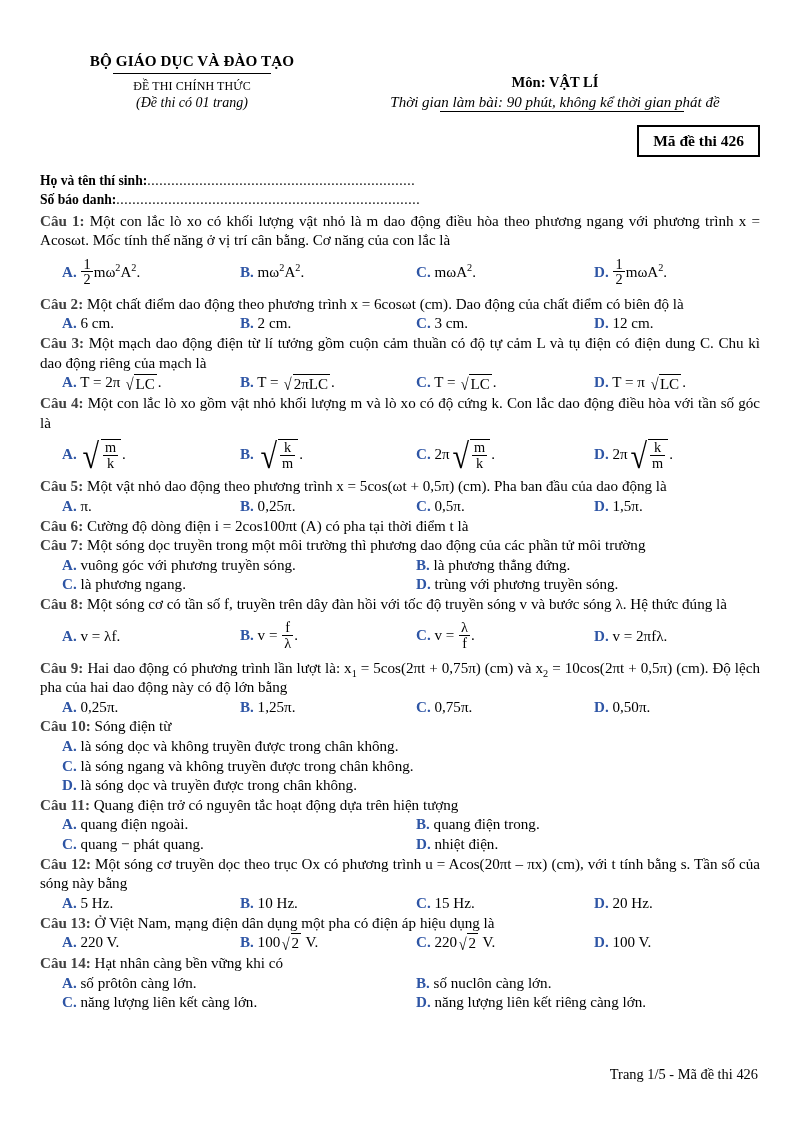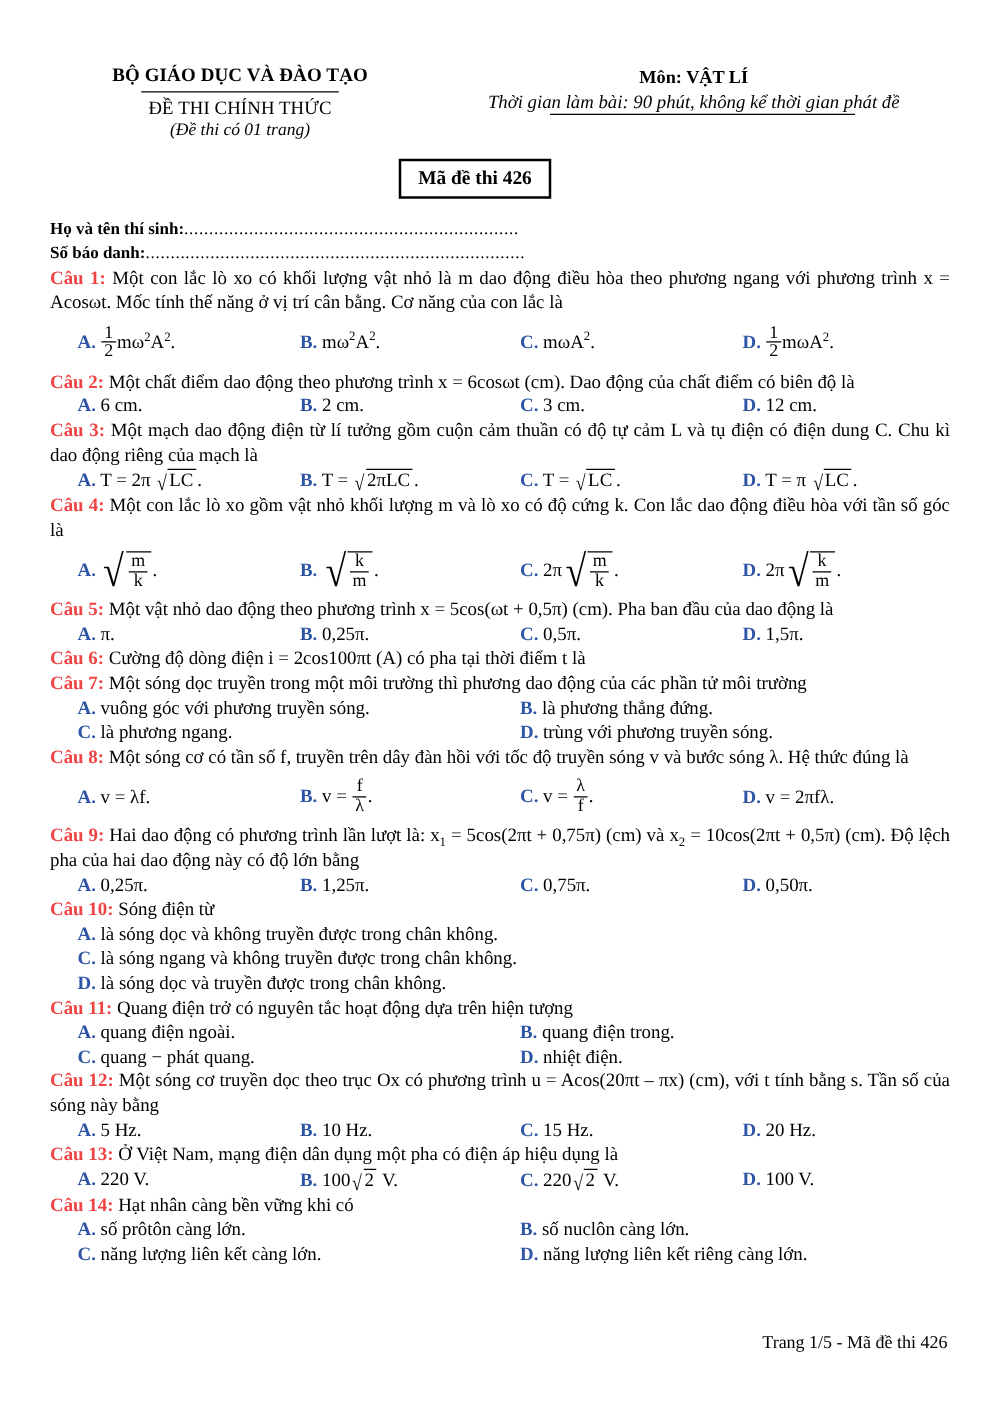--- a/index.html
+++ b/index.html
@@ -20,21 +20,21 @@
     left: 0; top: 0;
     width: 794px;
     height: 1123px;
     padding: 0;
   }
 
   
   .header {
     display: flex;
     padding: 52px 20px 0 36px;
-    align-items: flex-start;
+    align-items: flex-end;
   }
   .hdr-left {
     width: 280px;
     text-align: center;
     padding-left: 16px;
   }
   .hdr-right {
     flex: 1;
     text-align: center;
     padding-left: 4px;
@@ -45,21 +45,21 @@
     letter-spacing: 0.1px;
     white-space: nowrap;
   }
   .hdr-rule {
     width: 158px;
     height: 1px;
     background: #000;
     margin: 3px auto 5px auto;
   }
   .hdr-official {
-    font-size: 15px;
+    font-size: 12px;
     letter-spacing: 0.1px;
   }
   .hdr-pages {
     font-size: 14px;
     font-style: italic;
     margin-top: 1px;
   }
   .hdr-exam {
     font-weight: bold;
     font-size: 15.4px;
@@ -85,21 +85,21 @@
     left: 50px;
     right: 36px;
     bottom: -1px;
     height: 1px;
     background: #000;
   }
 
   
   .code-row {
     display: flex;
-    justify-content: center;
+    justify-content: flex-end;
     padding-right: 34px;
     margin-top: 14px;
   }
   .code-box {
     border: 2.5px solid #000;
     padding: 5px 14px 6px 14px;
     font-weight: bold;
     font-size: 15.5px;
     line-height: 1.1;
   }
@@ -128,21 +128,21 @@
   .q-block { margin: 0; }
   .q-stem {
     font-size: 15.1px;
     line-height: 1.30;
     text-align: justify;
     text-justify: inter-word;
     margin: 0;
   }
   .q-label {
     font-weight: bold;
-    color: #ef4444;
+    color: #404040;
   }
   .opt-letter {
     font-weight: bold;
     color: #2e55a5;
   }
 
   
   .opts {
     display: flex;
     width: 100%;

